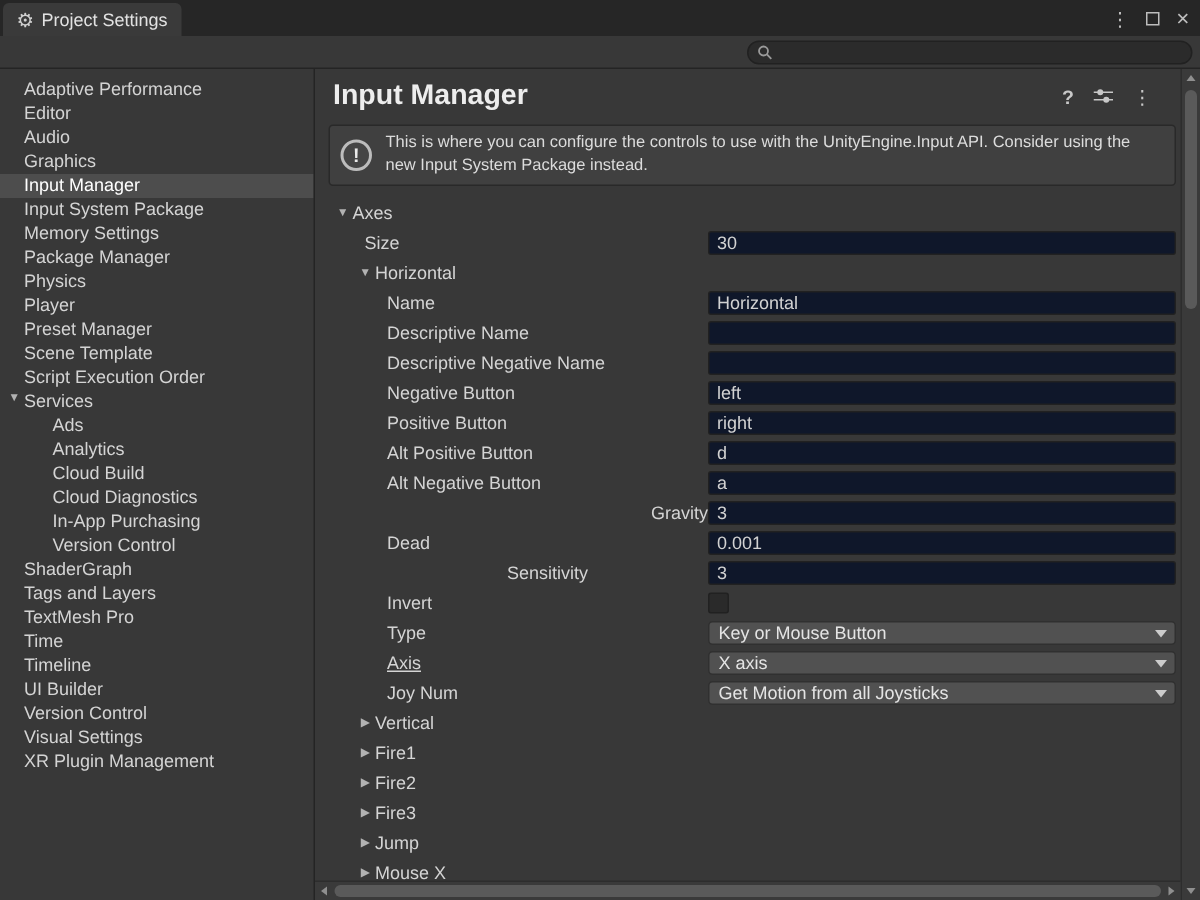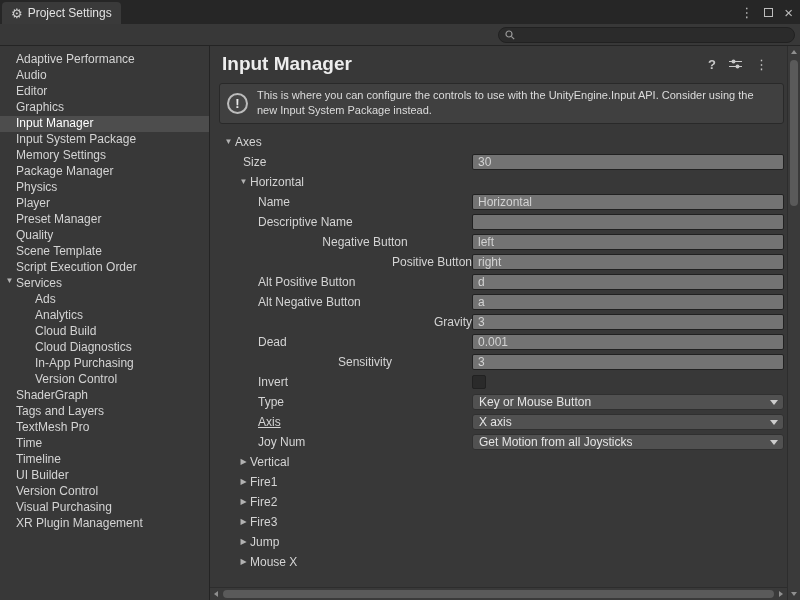--- a/index.html
+++ b/index.html
@@ -54,21 +54,21 @@
                border:2px solid #bcbcbc; color:#eaeaea; font-weight:bold; font-size:13px;
                display:flex; align-items:center; justify-content:center; }
   .info-text { font-size:11px; line-height:1.4; color:#dcdcdc; }
 
   .rows { padding-top:1px; }
   .row { height:20px; display:flex; align-items:center; padding-right:16px; }
   .row-label { flex:1; display:flex; align-items:center; white-space:nowrap; overflow:hidden; color:#d4d4d4; }
   .tri { width:13px; flex-shrink:0; display:inline-block; font-size:8px; color:#b2b2b2; text-align:center; }
   .row-field { width:312px; flex-shrink:0; display:flex; align-items:center; }
 
-  .tfield { width:100%; height:16px; background:#737373; border:1px solid #212121; border-radius:2px;
+  .tfield { width:100%; height:16px; background:#0f172a; border:1px solid #212121; border-radius:2px;
             color:#d2d2d2; font-family:inherit; font-size:12px; padding:0 5px; outline:none; }
   .cbox { width:14px; height:14px; background:#2a2a2a; border:1px solid #212121; border-radius:2px;
           display:flex; align-items:center; justify-content:center; color:#e0e0e0; font-size:10px; line-height:1; }
   .ddown { width:100%; height:16px; background:#515151; border:1px solid #303030; border-radius:3px;
            color:#e4e4e4; padding:0 18px 0 6px; display:flex; align-items:center; position:relative; }
   .ddval { overflow:hidden; white-space:nowrap; }
   .ddarrow { position:absolute; right:5px; top:5px; width:0; height:0;
              border-left:4px solid transparent; border-right:4px solid transparent; border-top:5px solid #cccccc; }
 
   
@@ -110,24 +110,24 @@
     </div>
   </div>
 
   <div class="content">
 
     <div class="sidebar" id="sidebar-list">
         <div class="side-item">
           <span class="side-label">Adaptive Performance</span>
         </div>
         <div class="side-item">
+          <span class="side-label">Editor</span>
+        </div>
+        <div class="side-item">
           <span class="side-label">Audio</span>
-        </div>
-        <div class="side-item">
-          <span class="side-label">Editor</span>
         </div>
         <div class="side-item">
           <span class="side-label">Graphics</span>
         </div>
         <div class="side-item selected">
           <span class="side-label">Input Manager</span>
         </div>
         <div class="side-item">
           <span class="side-label">Input System Package</span>
         </div>
@@ -138,23 +138,20 @@
           <span class="side-label">Package Manager</span>
         </div>
         <div class="side-item">
           <span class="side-label">Physics</span>
         </div>
         <div class="side-item">
           <span class="side-label">Player</span>
         </div>
         <div class="side-item">
           <span class="side-label">Preset Manager</span>
-        </div>
-        <div class="side-item">
-          <span class="side-label">Quality</span>
         </div>
         <div class="side-item">
           <span class="side-label">Scene Template</span>
         </div>
         <div class="side-item">
           <span class="side-label">Script Execution Order</span>
         </div>
         <div class="side-item fold">
           <span class="side-tri">▼</span>
           <span class="side-label">Services</span>
@@ -192,21 +189,21 @@
         <div class="side-item">
           <span class="side-label">Timeline</span>
         </div>
         <div class="side-item">
           <span class="side-label">UI Builder</span>
         </div>
         <div class="side-item">
           <span class="side-label">Version Control</span>
         </div>
         <div class="side-item">
-          <span class="side-label">Visual Purchasing</span>
+          <span class="side-label">Visual Settings</span>
         </div>
         <div class="side-item">
           <span class="side-label">XR Plugin Management</span>
         </div>
       </div>
 
     <div class="main">
 
       <div class="main-header">
         <div class="main-title">Input Manager</div>
@@ -257,29 +254,37 @@
           </div>
           <div class="row">
             <div class="row-label" style="padding-left: 48px;">
               <span class="lbl">Descriptive Name</span>
             </div>
             <div class="row-field">
               <input type="text" class="tfield" style="">
             </div>
           </div>
           <div class="row">
-            <div class="row-label" style="padding-left: 48px; justify-content: center;">
+            <div class="row-label" style="padding-left: 48px;">
+              <span class="lbl">Descriptive Negative Name</span>
+            </div>
+            <div class="row-field">
+              <input type="text" class="tfield" style="">
+            </div>
+          </div>
+          <div class="row">
+            <div class="row-label" style="padding-left: 48px;">
               <span class="lbl">Negative Button</span>
             </div>
             <div class="row-field">
               <input type="text" class="tfield" value="left" style="">
             </div>
           </div>
           <div class="row">
-            <div class="row-label" style="padding-left: 48px; justify-content: flex-end;">
+            <div class="row-label" style="padding-left: 48px;">
               <span class="lbl">Positive Button</span>
             </div>
             <div class="row-field">
               <input type="text" class="tfield" value="right" style="">
             </div>
           </div>
           <div class="row">
             <div class="row-label" style="padding-left: 48px;">
               <span class="lbl">Alt Positive Button</span>
             </div>

